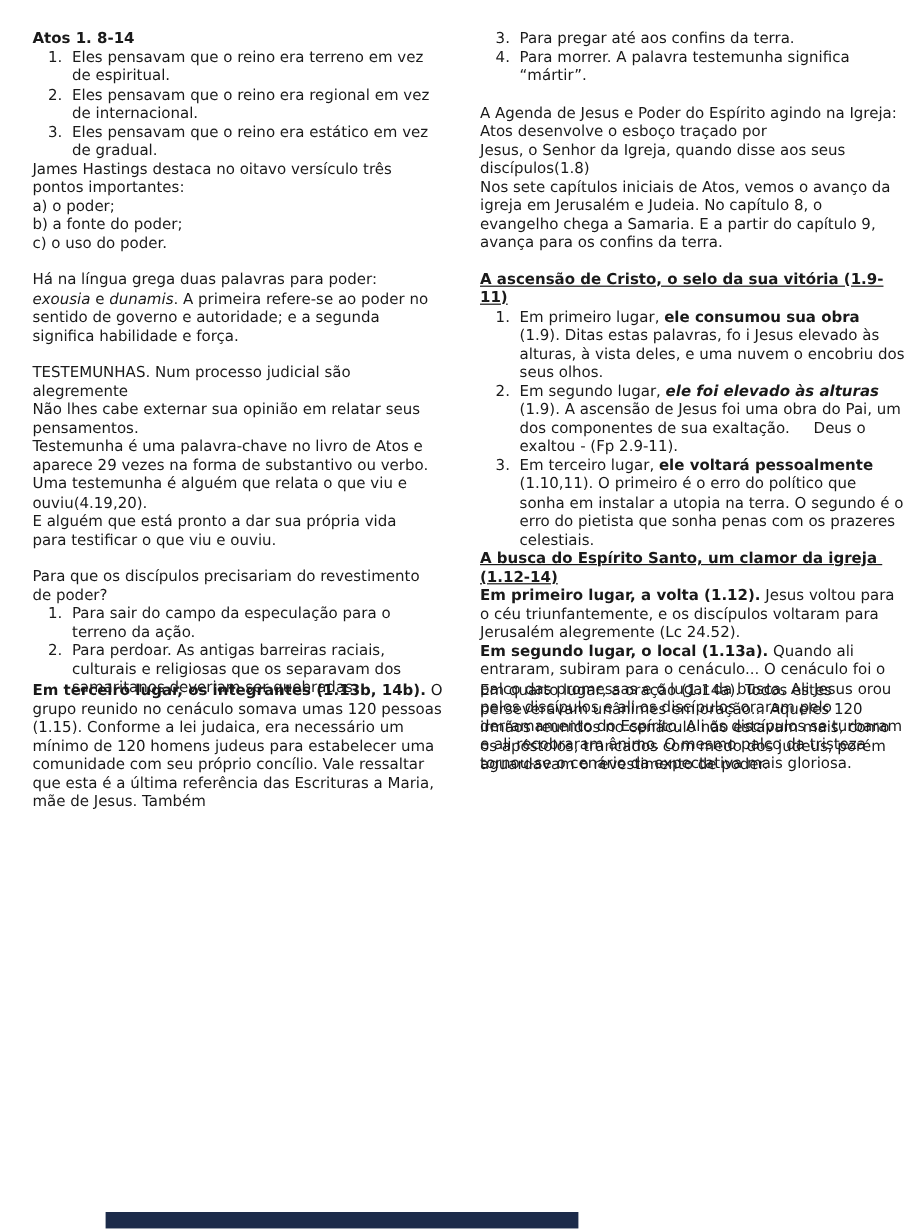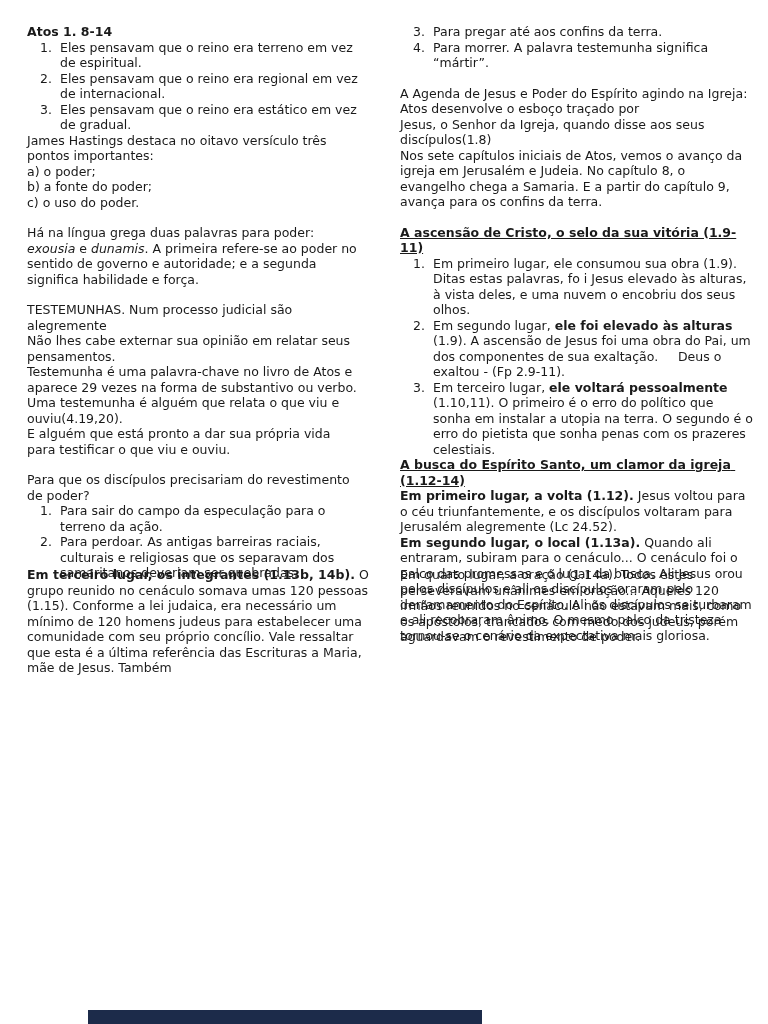--- a/index.html
+++ b/index.html
@@ -61,22 +61,22 @@
       <div class="li"><span class="num">3.</span><span class="litext"><span>Para pregar até aos confins da terra.</span></span></div>
       <div class="li"><span class="num">4.</span><span class="litext"><span>Para morrer. A palavra testemunha significa “mártir”.</span></span></div>
       <div class="spacer"></div>
       <div class="par"><span>A Agenda de Jesus e Poder do Espírito agindo na Igreja:</span></div>
       <div class="par"><span>Atos desenvolve o esboço traçado por</span></div>
       <div class="par"><span>Jesus, o Senhor da Igreja, quando disse aos seus</span></div>
       <div class="par"><span>discípulos(1.8)</span></div>
       <div class="par"><span>Nos sete capítulos iniciais de Atos, vemos o avanço da igreja em Jerusalém e Judeia. No capítulo 8, o evangelho chega a Samaria. E a partir do capítulo 9, avança para os confins da terra.</span></div>
       <div class="spacer"></div>
       <div class="par"><span style="font-weight: bold; text-decoration: underline;">A ascensão de Cristo, o selo da sua vitória (1.9-11)</span></div>
-      <div class="li"><span class="num">1.</span><span class="litext"><span>Em primeiro lugar, </span><span style="font-weight: normal;">ele consumou sua obra</span><span> (1.9). Ditas estas palavras, fo i Jesus elevado às alturas, à vista deles, e uma nuvem o encobriu dos seus olhos.</span></span></div>
-      <div class="li"><span class="num">2.</span><span class="litext"><span>Em segundo lugar, </span><span style="font-weight: bold; ">ele foi elevado às alturas</span><span> (1.9). A ascensão de Jesus foi uma obra do Pai, um dos componentes de sua exaltação.     Deus o exaltou - (Fp 2.9-11).</span></span></div>
+      <div class="li"><span class="num">1.</span><span class="litext"><span>Em primeiro lugar, </span><span style="font-weight: bold;">ele consumou sua obra</span><span> (1.9). Ditas estas palavras, fo i Jesus elevado às alturas, à vista deles, e uma nuvem o encobriu dos seus olhos.</span></span></div>
+      <div class="li"><span class="num">2.</span><span class="litext"><span>Em segundo lugar, </span><span style="font-weight: bold; font-style: italic;">ele foi elevado às alturas</span><span> (1.9). A ascensão de Jesus foi uma obra do Pai, um dos componentes de sua exaltação.     Deus o exaltou - (Fp 2.9-11).</span></span></div>
       <div class="li"><span class="num">3.</span><span class="litext"><span>Em terceiro lugar, </span><span style="font-weight: bold;">ele voltará pessoalmente</span><span> (1.10,11). O primeiro é o erro do político que sonha em instalar a utopia na terra. O segundo é o erro do pietista que sonha penas com os prazeres celestiais.</span></span></div>
       <div class="par"><span style="font-weight: bold; text-decoration: underline;">A busca do Espírito Santo, um clamor da igreja (1.12-14)</span></div>
       <div class="par"><span style="font-weight: bold;">Em primeiro lugar, a volta (1.12).</span><span> Jesus voltou para o céu triunfantemente, e os discípulos voltaram para Jerusalém alegremente (Lc 24.52).</span></div>
       <div class="par"><span style="font-weight: bold;">Em segundo lugar, o local (1.13a).</span><span> Quando ali entraram, subiram para o cenáculo... O cenáculo foi o palco das promessas e o lugar da busca. Ali Jesus orou pelos discípulos e ali os discípulos oraram pelo derramamento do Espírito. Ali os discípulos se turbaram e ali recobraram ânimo. O mesmo palco da tristeza tornou-se o cenário da expectativa mais gloriosa.</span></div>
     </div>
   <div class="block col-left-bottom">
       <div class="par"><span style="font-weight: bold;">Em terceiro lugar, os integrantes (1.13b, 14b).</span><span> O grupo reunido no cenáculo somava umas 120 pessoas (1.15). Conforme a lei judaica, era necessário um mínimo de 120 homens judeus para estabelecer uma comunidade com seu próprio concílio. Vale ressaltar que esta é a última referência das Escrituras a Maria, mãe de Jesus. Também</span></div>
     </div>
   <div class="block col-right-bottom">
       <div class="par"><span style="font-weight: normal;">Em quarto lugar, a oração (1.14a).</span><span> Todos estes perseveravam unânimes em oração... Aqueles 120 irmãos reunidos no cenáculo não estavam mais, como os apóstolos, trancados com medo dos judeus, porém aguardavam o revestimento de poder.</span></div>

